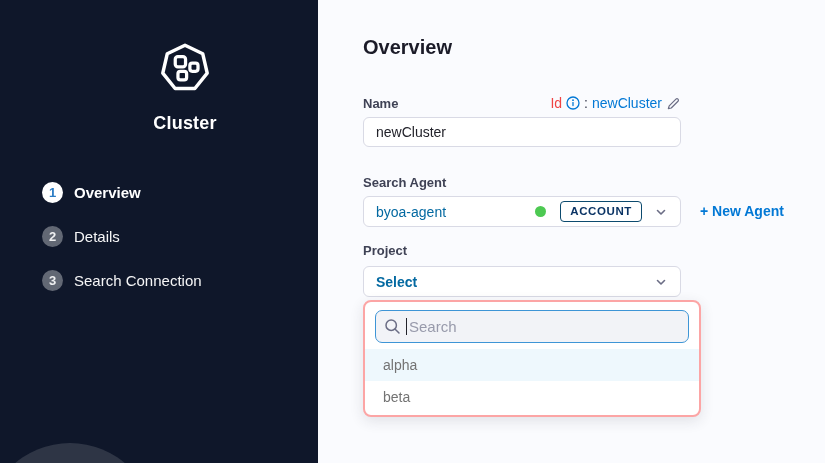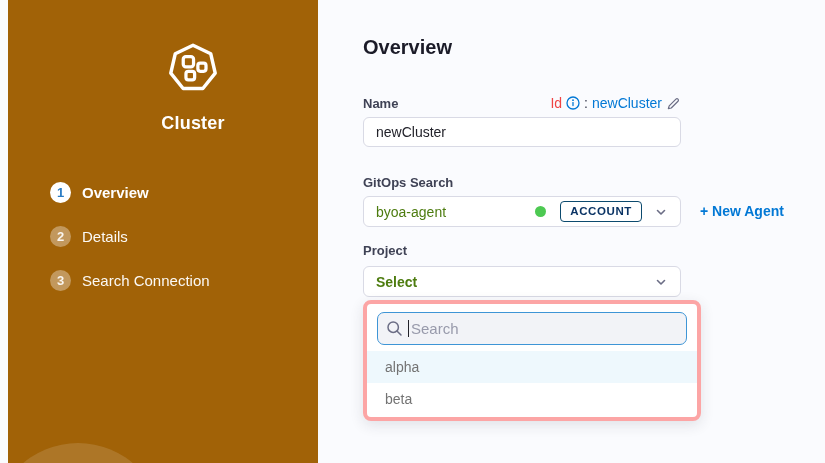--- a/index.html
+++ b/index.html
@@ -1,21 +1,21 @@
 <!DOCTYPE html>
 <html><head>
 <meta charset="utf-8">
 <style>
   * { margin:0; padding:0; box-sizing:border-box; }
   html,body { width:825px; height:463px; font-family:"Liberation Sans", sans-serif; }
   .app { position:relative; width:825px; height:463px; background:#fafbfe; overflow:hidden; }
 
   
-  .sidebar { position:absolute; left:8px; top:0; width:370px; height:463px;
-             background:#a16207; overflow:hidden; }
+  .sidebar { position:absolute; left:0; top:0; width:370px; height:463px;
+             background:#0f172a; overflow:hidden; }
   .deco-circle { position:absolute; left:-15px; top:443px; width:170px; height:170px;
                  border-radius:50%; background:rgba(255,255,255,0.13); }
   .cluster-icon { position:absolute; left:0; right:0; top:42px; display:flex; justify-content:center; }
   .sidebar-title { position:absolute; left:0; right:0; top:113px; text-align:center;
                    color:#ffffff; font-size:18px; font-weight:700; letter-spacing:0.2px; }
   .steps { position:absolute; left:42px; top:182px; list-style:none; }
   .step { display:flex; align-items:center; margin-bottom:23px; cursor:pointer; }
   .step-circle { width:21px; height:21px; border-radius:50%; display:flex; align-items:center;
                  justify-content:center; font-size:13px; font-weight:700; flex:0 0 auto; }
   .step.active .step-circle { background:#ffffff; color:#2b7cc4; }
@@ -40,37 +40,37 @@
 
   .text-input { position:absolute; left:45px; top:117px; width:318px; height:30px;
                 background:#ffffff; border:1px solid #d9dae5; border-radius:6px;
                 padding:0 12px; font-size:14px; color:#22222a; font-family:"Liberation Sans",sans-serif; }
 
   .agent-label { position:absolute; left:45px; top:175px; }
   .select-box { position:absolute; left:45px; width:318px; height:31px; background:#ffffff;
                 border:1px solid #d9dae5; border-radius:6px; display:flex; align-items:center;
                 padding:0 12px; cursor:pointer; }
   .agent-select { top:196px; }
-  .select-value { font-size:14px; color:#4d7c0f; }
+  .select-value { font-size:14px; color:#0369a1; }
   .status-dot { width:11px; height:11px; border-radius:50%; background:#4dc952; margin-left:auto; }
   .scope-badge { margin-left:14px; border:1px solid #0c4a6e; border-radius:4px; background:#ffffff;
                  color:#0a3364; font-size:11.5px; font-weight:700; letter-spacing:0.6px;
                  padding:3px 9px; line-height:1.2; }
   .chev { margin-left:auto; display:flex; align-items:center; }
   .agent-select .chev { margin-left:12px; }
   .new-agent-link { position:absolute; left:382px; top:203px; color:#0278d5; font-size:14px;
                     font-weight:600; cursor:pointer; white-space:nowrap; }
 
   .project-label { position:absolute; left:45px; top:243px; }
   .project-select { top:266px; }
   .project-select .select-value { font-weight:600; }
 
   
   .dropdown { position:absolute; left:45px; top:300px; width:338px; background:#ffffff;
-              border:4px solid #fca5a5; border-radius:8px;
+              border:2px solid #fca5a5; border-radius:8px;
               box-shadow:0 4px 14px rgba(40,41,61,0.12); padding-bottom:2px; z-index:5; }
   .search-wrap { position:relative; margin:8px 10px 6px 10px; }
   .search-input { width:100%; height:33px; border:1.5px solid #3e95d6; border-radius:7px;
                   background:#f2f3f7; padding:0 10px 0 33px; font-size:15px; color:#22222a;
                   font-family:"Liberation Sans",sans-serif; outline:none; }
   .search-input::placeholder { color:#989aab; }
   .search-icon { position:absolute; left:9px; top:8px; pointer-events:none; }
   .caret { position:absolute; left:31px; top:8px; width:1px; height:17px; background:#22222a; }
   .options { list-style:none; margin-top:2px; }
   .option { height:32px; display:flex; align-items:center; padding:0 18px; font-size:14px;
@@ -127,21 +127,21 @@
         <span class="id-value">newCluster</span>
         <span class="icon-btn">
           <svg width="15" height="15" viewBox="0 0 16 16" fill="none">
             <path d="M2.5 13.5 L3.4 10.6 L10.6 3.4 a1.55 1.55 0 0 1 2.2 2.2 L5.6 12.8 L2.5 13.5 Z" stroke="#6b6d85" stroke-width="1.3" stroke-linejoin="round"></path>
           </svg>
         </span>
       </span>
     </div>
     <input class="text-input" type="text" value="newCluster" style="">
 
-    <span class="field-label agent-label">GitOps Search</span>
+    <span class="field-label agent-label">Search Agent</span>
     <div class="select-box agent-select">
       <span class="select-value">byoa-agent</span>
       <span class="status-dot"></span>
       <span class="scope-badge">ACCOUNT</span>
       <span class="chev">
         <svg width="14" height="14" viewBox="0 0 14 14" fill="none">
           <path d="M3.5 5.5 L7 9 L10.5 5.5" stroke="#6b6d85" stroke-width="1.6" stroke-linecap="round" stroke-linejoin="round"></path>
         </svg>
       </span>
     </div>

